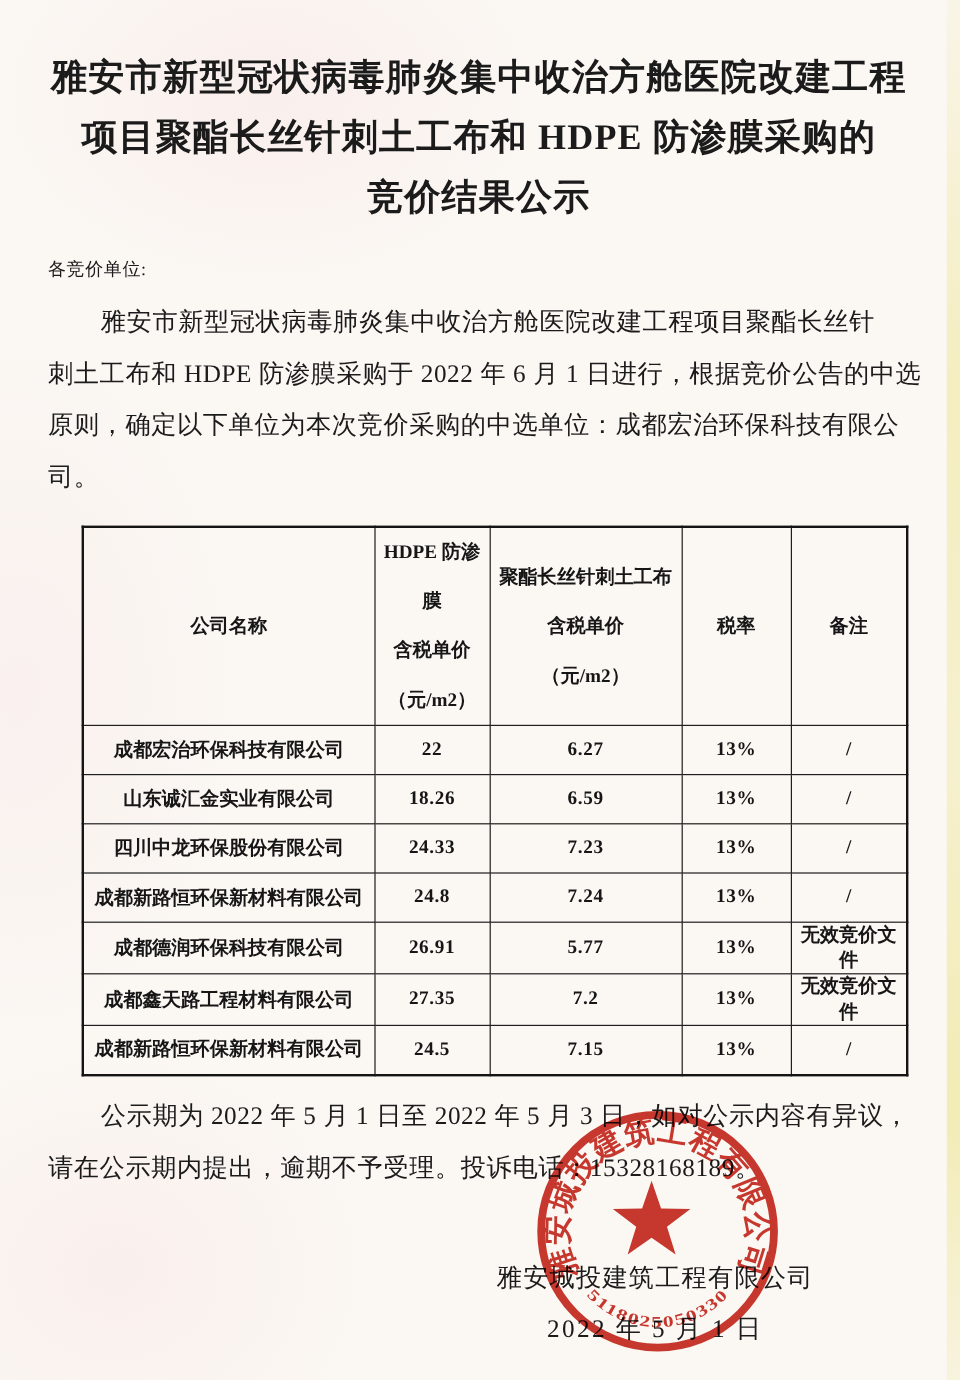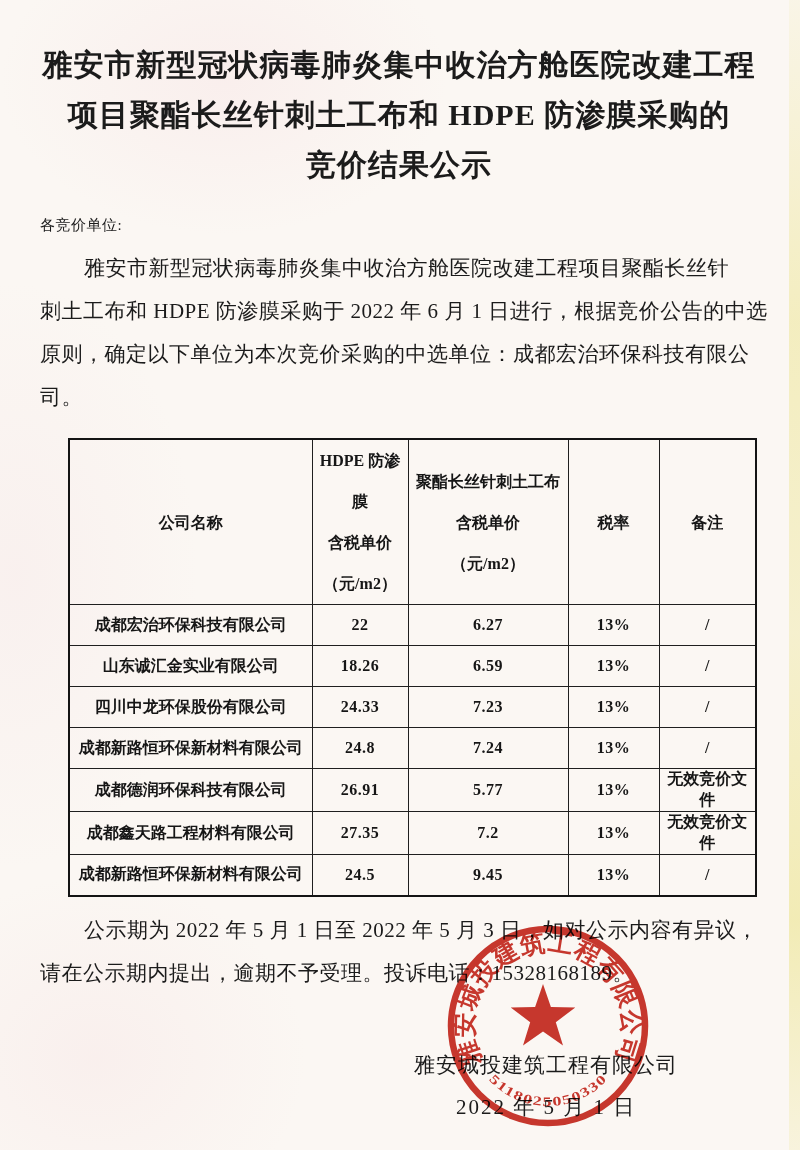--- a/index.html
+++ b/index.html
@@ -157,21 +157,21 @@
       <tr>
         <td>成都鑫天路工程材料有限公司</td>
         <td class="num">27.35</td>
         <td class="num">7.2</td>
         <td class="num">13%</td>
         <td>无效竞价文件</td>
       </tr>
       <tr>
         <td>成都新路恒环保新材料有限公司</td>
         <td class="num">24.5</td>
-        <td class="num">9.45</td>
+        <td class="num">7.15</td>
         <td class="num">13%</td>
         <td>/</td>
       </tr>
     </tbody>
   </table>
 
   <div class="para closing">
     <div class="line indent">公示期为 2022 年 5 月 1 日至 2022 年 5 月 3 日，如对公示内容有异议，</div>
     <div class="line">请在公示期内提出，逾期不予受理。投诉电话：15328168189。</div>
   </div>

